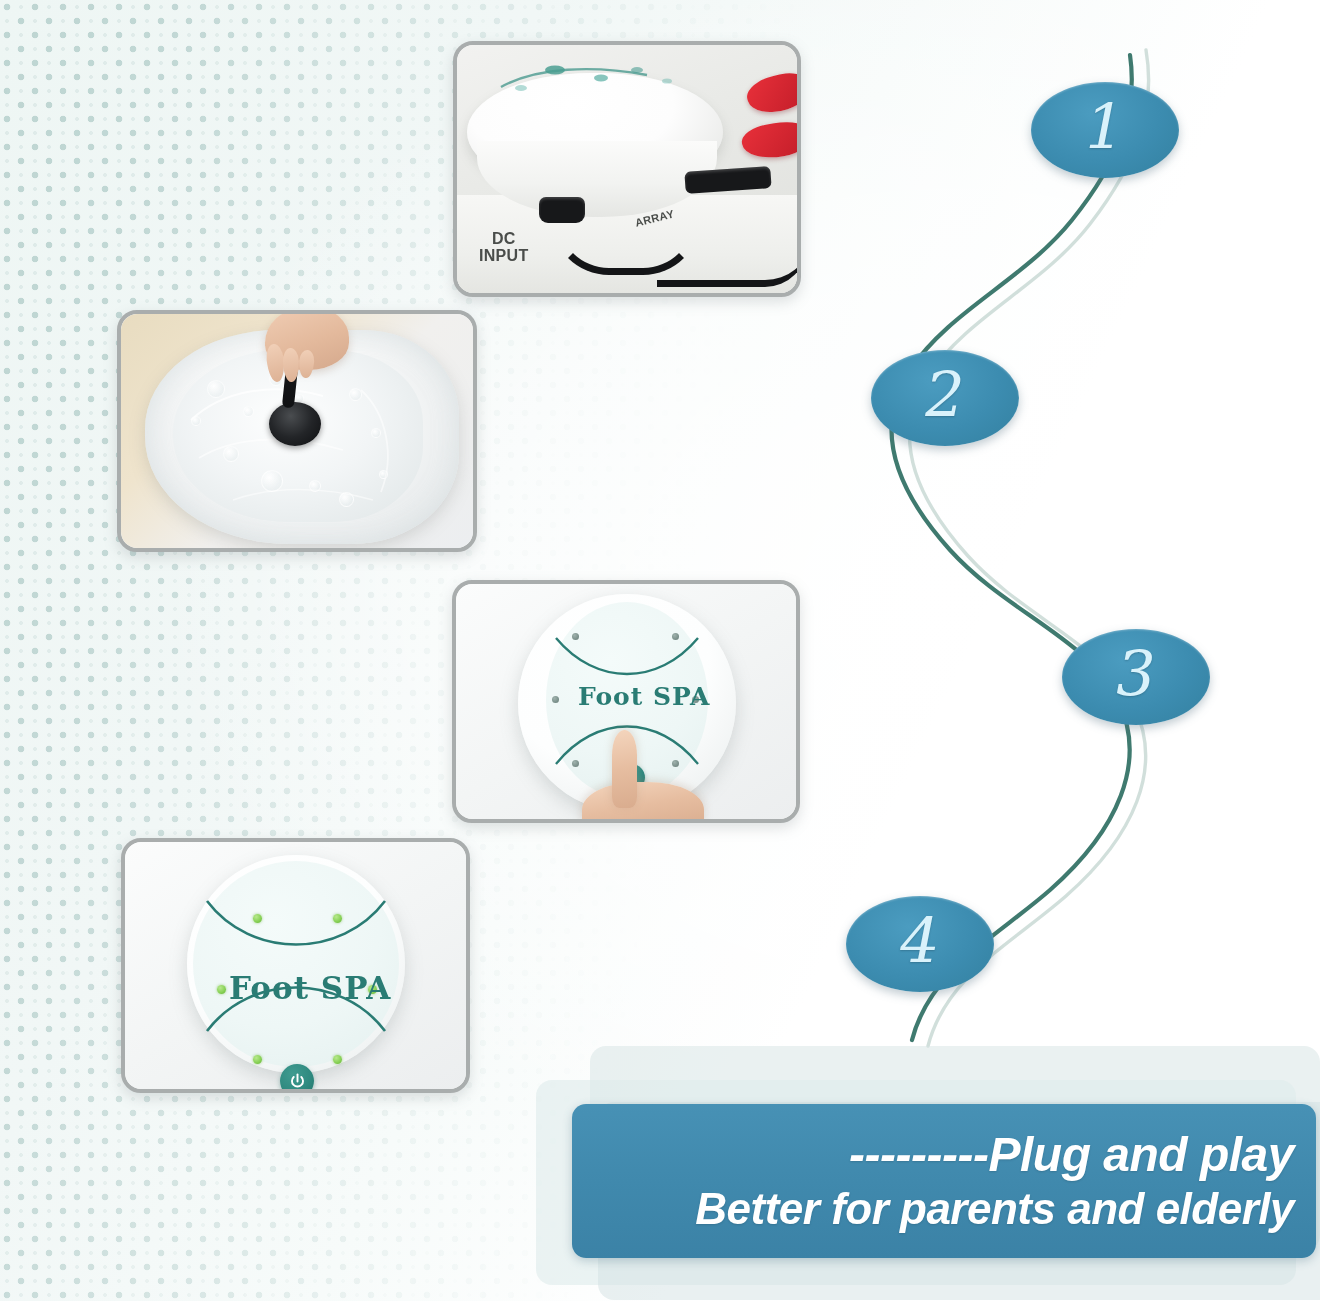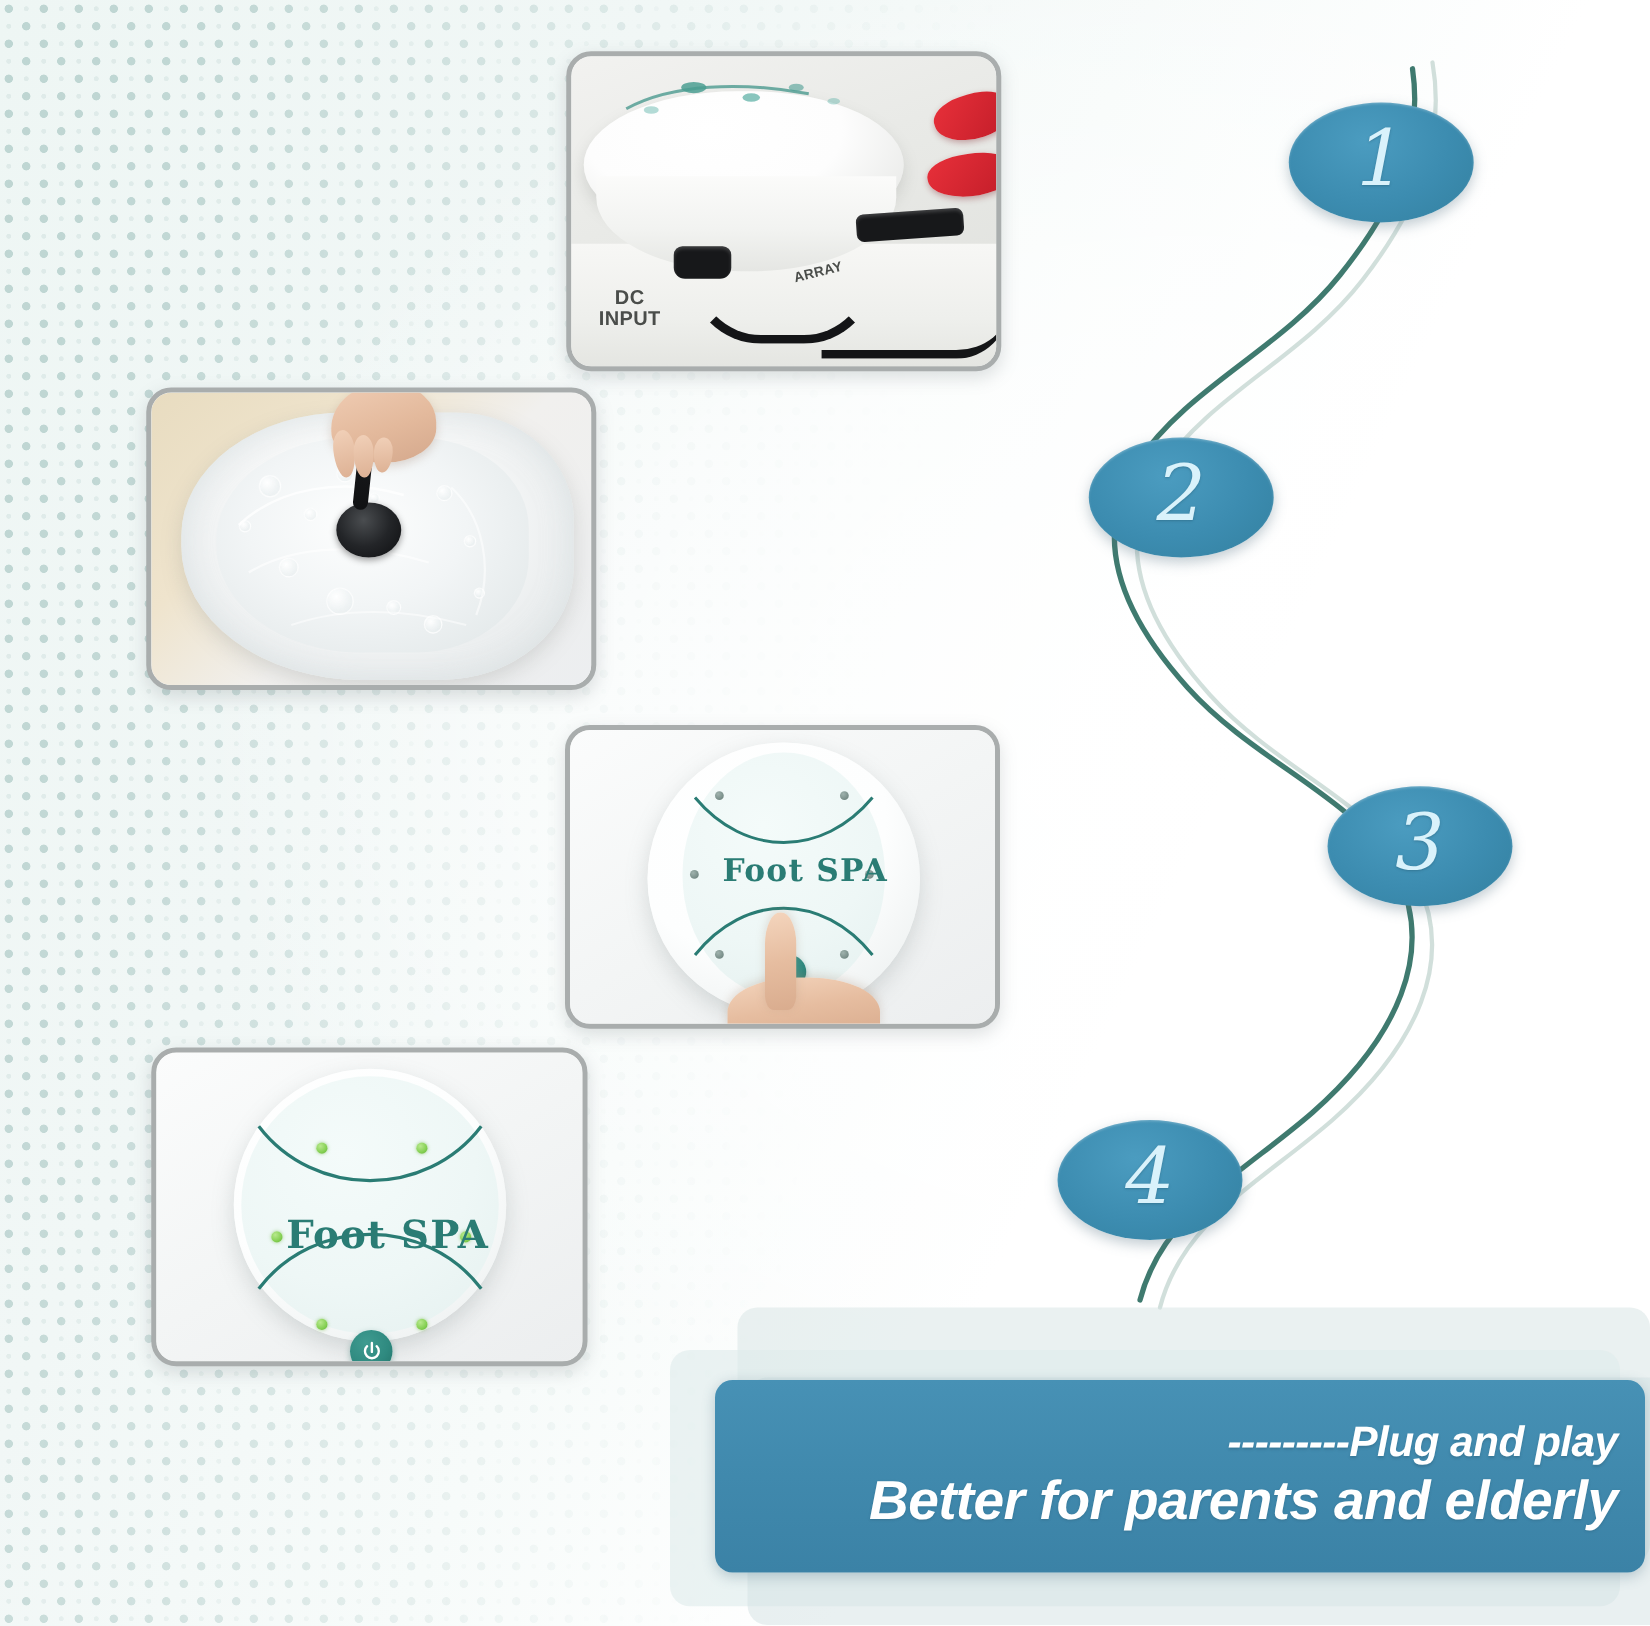--- a/index.html
+++ b/index.html
@@ -153,21 +153,21 @@
     color: #ffffff;
     font-family: "Liberation Sans", sans-serif;
     font-style: italic;
     font-weight: bold;
     font-size: 45px;
     line-height: 1.17;
     letter-spacing: -0.5px;
     white-space: nowrap;
     text-shadow: 0 1px 2px rgba(35,75,95,0.30);
   }
-  #banner-line-1 { font-size: 34px; }
+  #banner-line-1 { font-size: 48px; }
   #banner-line-2 { font-size: 44px; }
 
   
   .p1-bg { position:absolute; inset:0; background: linear-gradient(160deg,#f2f2f0 0%, #e9eae7 40%, #dfe0dc 100%); }
   .p1-body {
     position:absolute; left:10px; top:28px; width:256px; height:118px;
     border-radius: 50% / 52%;
     background: radial-gradient(ellipse at 40% 26%, #ffffff 0%, #fdfdfd 48%, #e7e8e6 86%, #d4d6d2 100%);
     box-shadow: 0 6px 12px rgba(120,125,120,0.22);
   }

